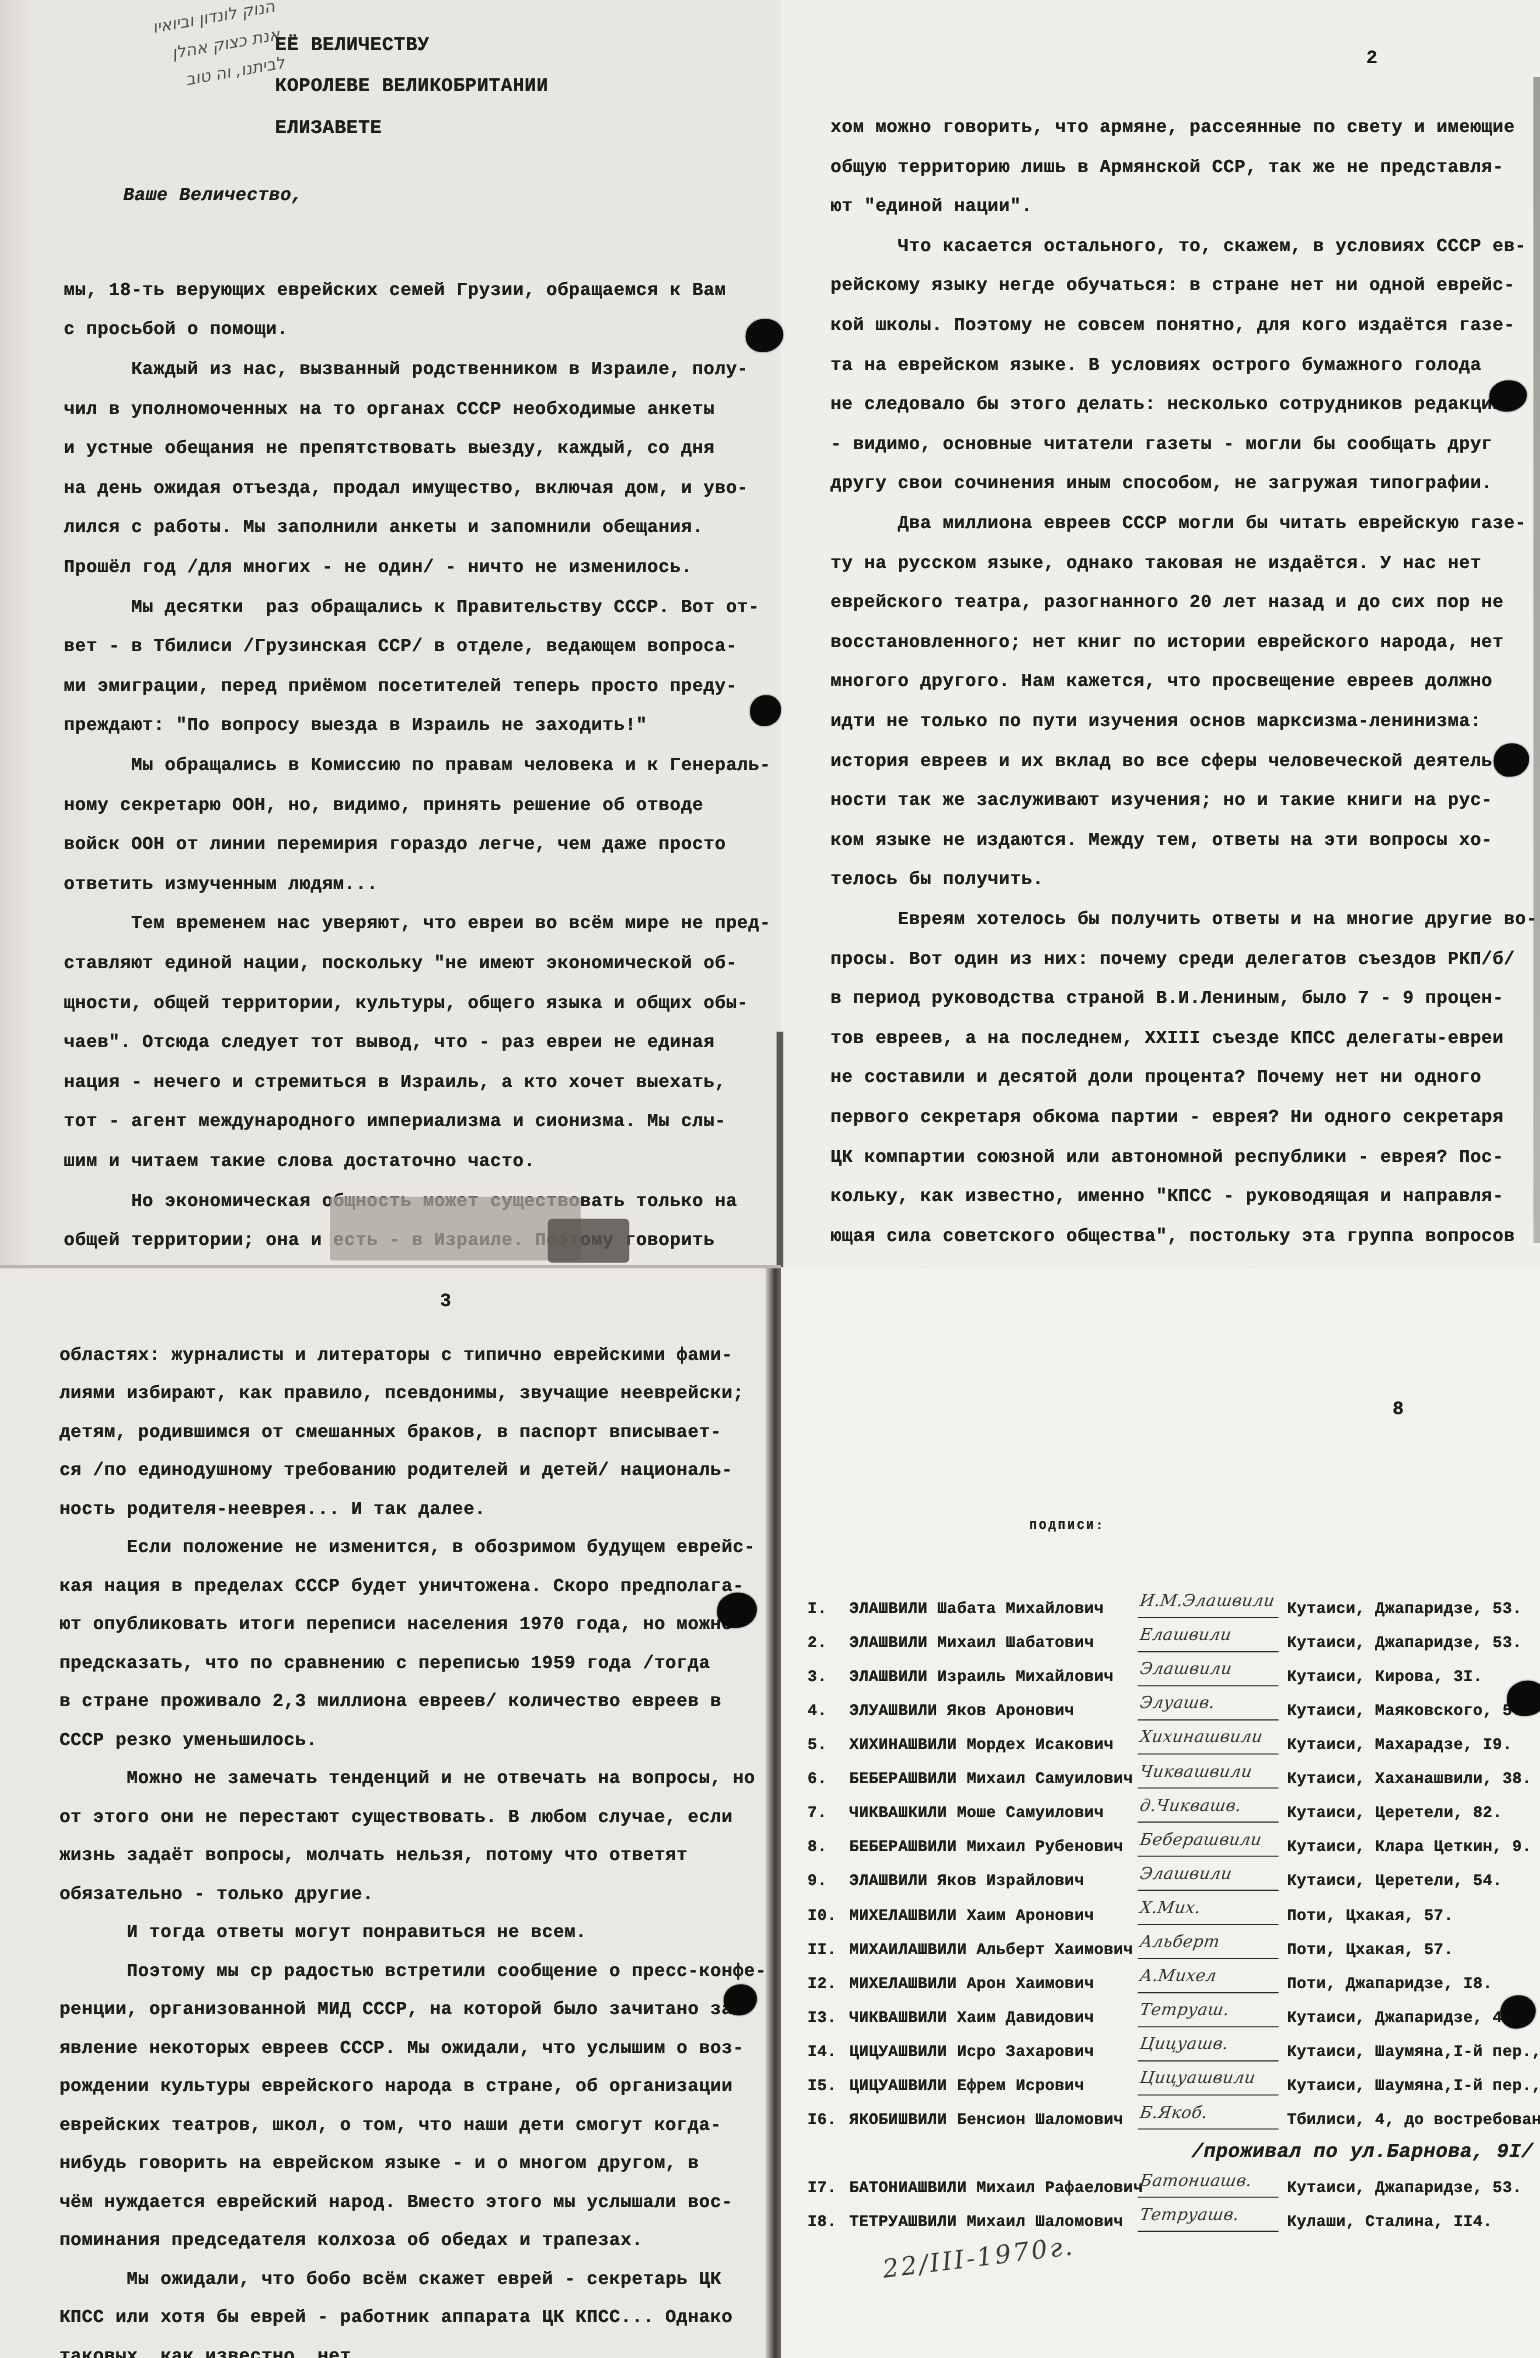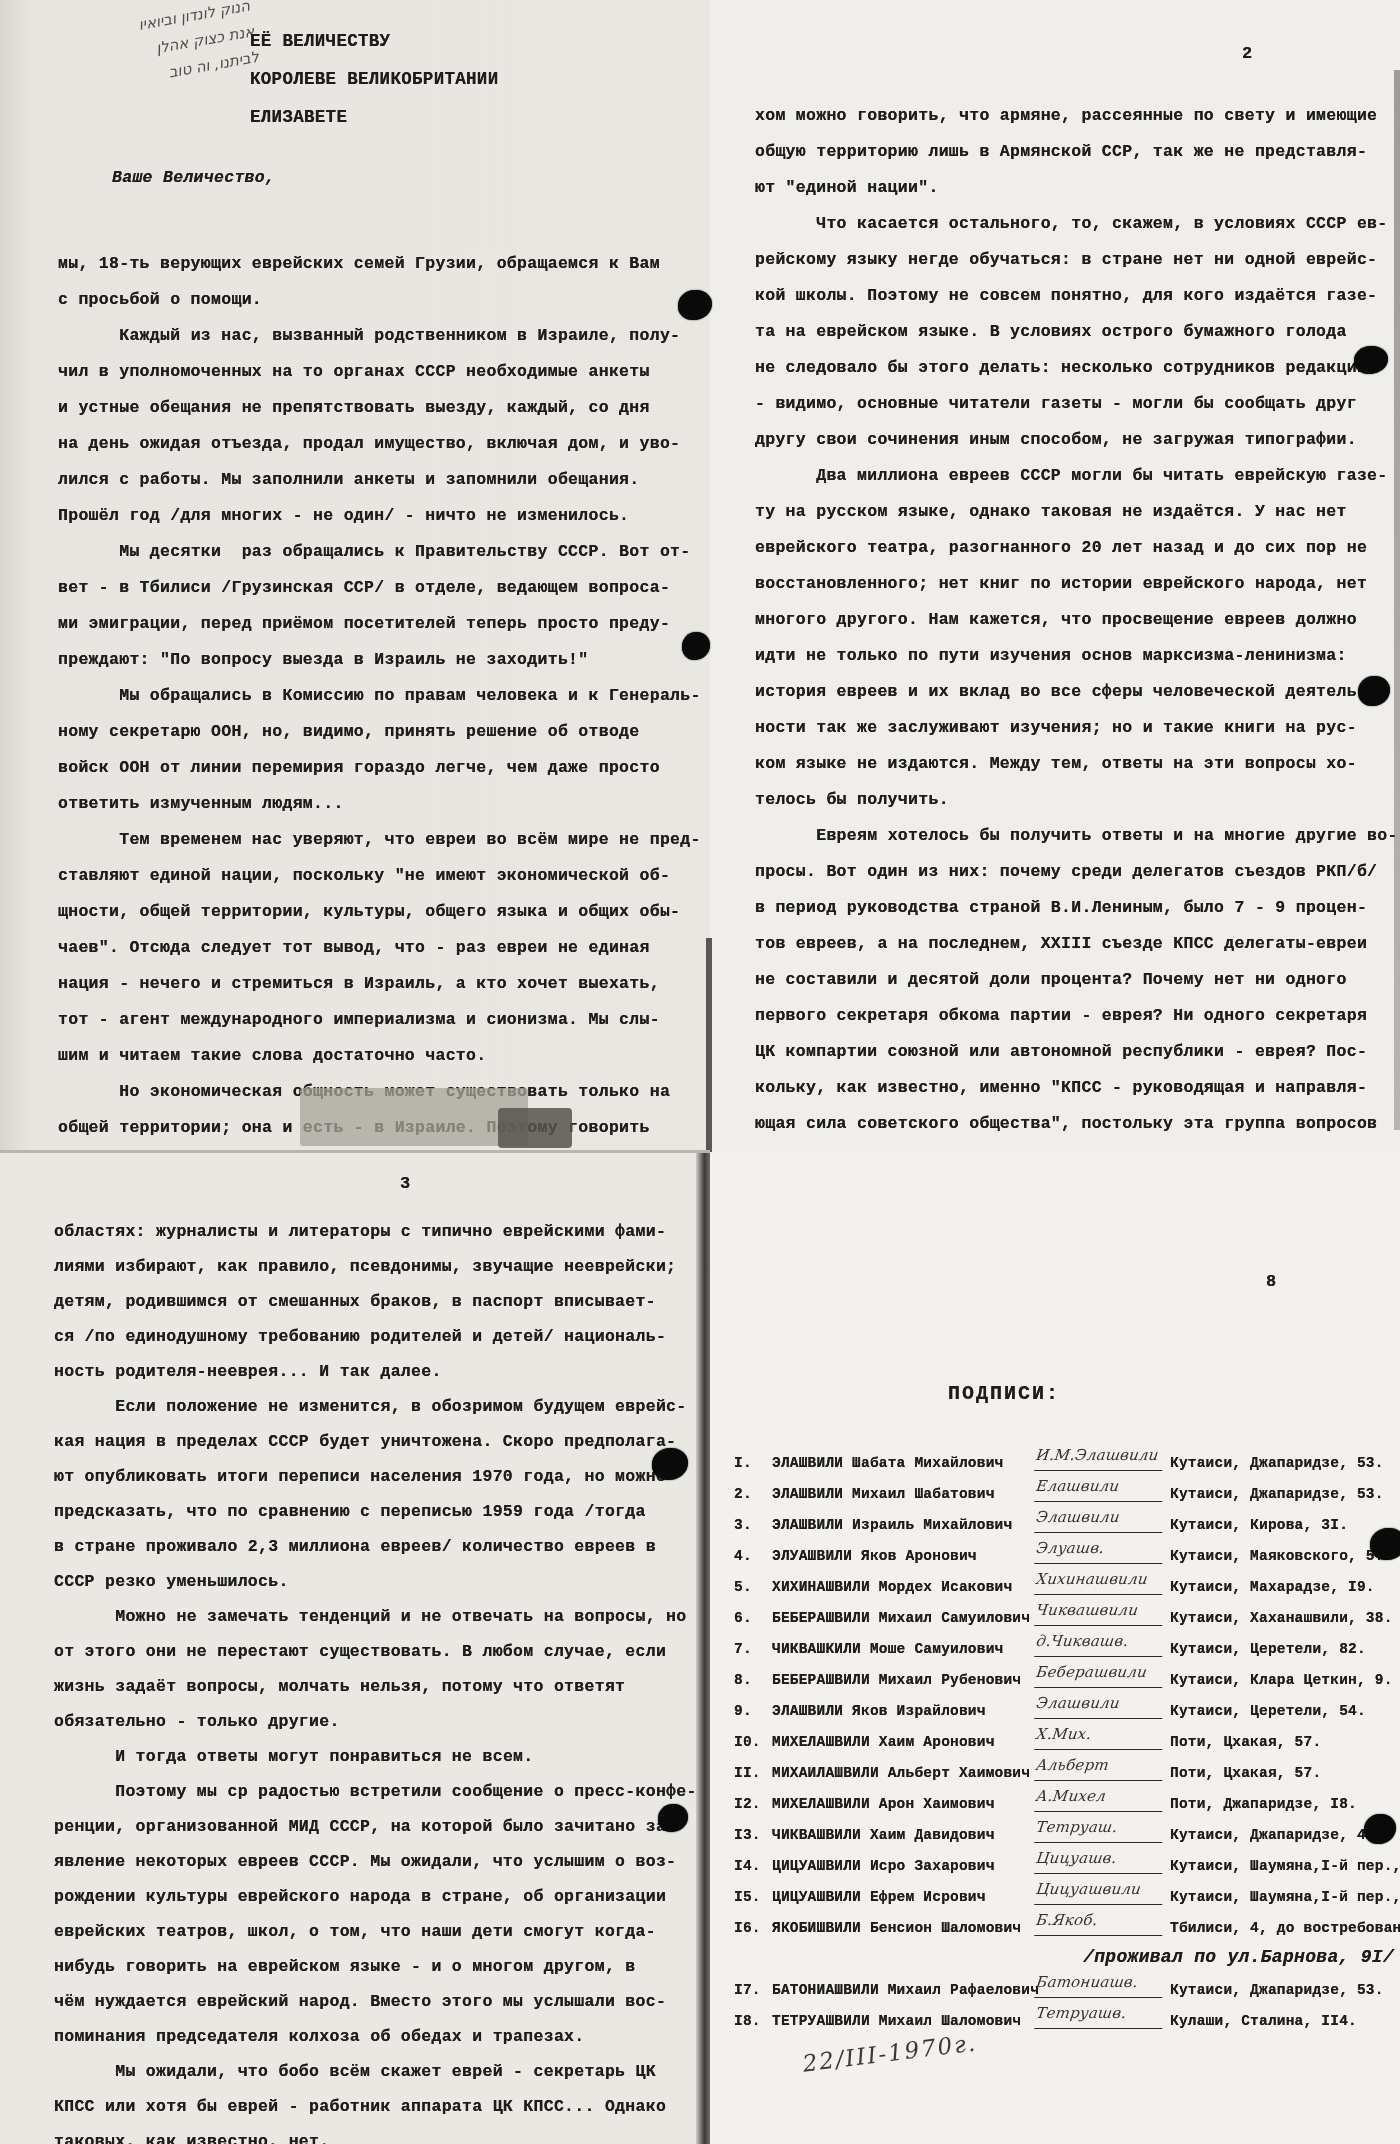--- a/index.html
+++ b/index.html
@@ -21,21 +21,21 @@
   .pagenum{position:absolute;font-size:17px;}
   .header-block{position:absolute;left:250px;top:22px;width:362px;text-align:left;
                 font-size:17.5px;line-height:38px;white-space:pre-line;}
   .salutation{position:absolute;left:112px;top:168px;font-size:16.5px;font-style:italic;}
 
   .annotation{position:absolute;left:26px;top:12px;width:230px;
               font-family:"DejaVu Sans",sans-serif;font-style:italic;font-size:15px;
               line-height:26px;color:#4e4c49;transform:rotate(-10deg);
               direction:rtl;white-space:pre-line;}
 
-  .sig-title{position:absolute;left:238px;top:230px;font-size:20px;letter-spacing:2px;}
+  .sig-title{position:absolute;left:226px;top:230px;font-size:11px;letter-spacing:2px;}
   .sig-list{position:absolute;left:24px;top:288px;width:664px;}
   .sig-row{display:flex;align-items:flex-end;height:31px;font-size:14.5px;letter-spacing:.2px;}
   .sig-num{width:38px;flex:none;}
   .sig-name{width:264px;flex:none;white-space:nowrap;}
   .sig-script{width:128px;flex:none;border-bottom:1.6px solid #2b2a28;height:24px;
               font-family:"DejaVu Serif","Liberation Serif",serif;font-style:italic;
               font-weight:400;font-size:15px;color:#33312e;white-space:nowrap;
               transform:skewX(-8deg);text-shadow:none;overflow:visible;}
   .sig-addr{flex:1;white-space:nowrap;padding-left:6px;margin-top:36px;}
   .sig-addr2{height:31px;font-size:18px;display:flex;align-items:flex-end;

